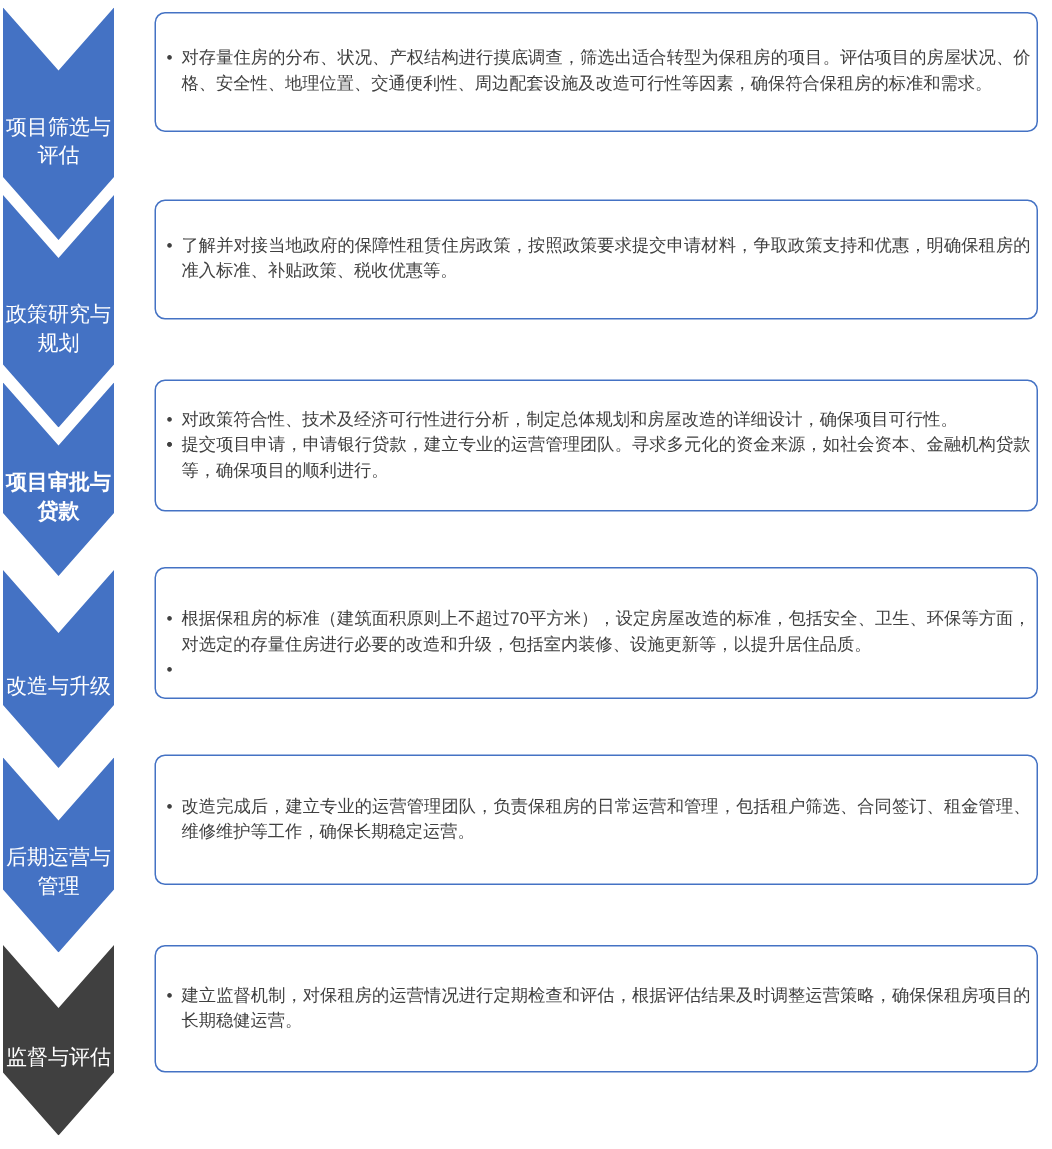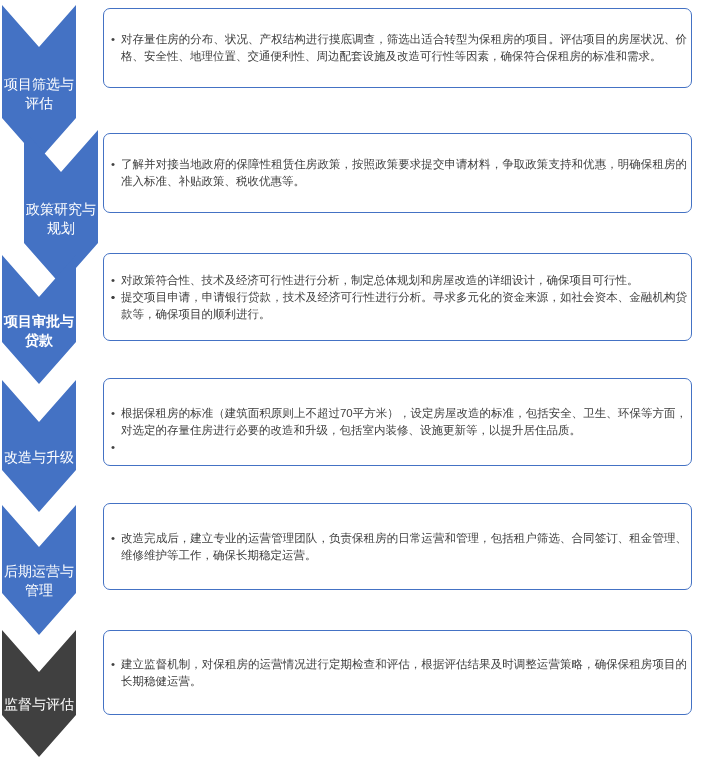--- a/index.html
+++ b/index.html
@@ -64,39 +64,39 @@
       <div class="chevron-label">项目筛选与评估</div>
     </div>
     <div class="desc-box" style="top: 8px; height: 80px; border-color: rgb(68, 114, 196);">
       <div class="bullets">
             <div class="bullet-item"><span class="bullet-dot">•</span><span>对存量住房的分布、状况、产权结构进行摸底调查，筛选出适合转型为保租房的项目。评估项目的房屋状况、价格、安全性、地理位置、交通便利性、周边配套设施及改造可行性等因素，确保符合保租房的标准和需求。</span></div>
           </div>
     </div>
   </div>
 
   <div class="row">
-    <div class="chevron" style="top: 130px; height: 155px; background: rgb(68, 114, 196); margin-left: 22px;">
+    <div class="chevron" style="top: 130px; height: 155px; background: rgb(68, 114, 196);">
       <div class="chevron-label">政策研究与规划</div>
     </div>
     <div class="desc-box" style="top: 133px; height: 80px; border-color: rgb(68, 114, 196);">
       <div class="bullets">
             <div class="bullet-item"><span class="bullet-dot">•</span><span>了解并对接当地政府的保障性租赁住房政策，按照政策要求提交申请材料，争取政策支持和优惠，明确保租房的准入标准、补贴政策、税收优惠等。</span></div>
           </div>
     </div>
   </div>
 
   <div class="row bold">
     <div class="chevron" style="top: 255px; height: 129px; background: rgb(68, 114, 196);">
       <div class="chevron-label">项目审批与贷款</div>
     </div>
     <div class="desc-box" style="top: 253px; height: 88px; border-color: rgb(68, 114, 196);">
       <div class="bullets">
             <div class="bullet-item"><span class="bullet-dot">•</span><span>对政策符合性、技术及经济可行性进行分析，制定总体规划和房屋改造的详细设计，确保项目可行性。</span></div>
             <div class="bullet-item"><span class="bullet-dot">•</span></div>
-            <div class="bullet-item"><span class="bullet-dot">•</span><span>提交项目申请，申请银行贷款，技术及经济可行性进行分析。寻求多元化的资金来源，如社会资本、金融机构贷款等，确保项目的顺利进行。</span></div>
+            <div class="bullet-item"><span class="bullet-dot">•</span><span>提交项目申请，申请银行贷款，建立专业的运营管理团队。寻求多元化的资金来源，如社会资本、金融机构贷款等，确保项目的顺利进行。</span></div>
           </div>
     </div>
   </div>
 
   <div class="row">
     <div class="chevron" style="top: 380px; height: 132px; background: rgb(68, 114, 196);">
       <div class="chevron-label">改造与升级</div>
     </div>
     <div class="desc-box" style="top: 378px; height: 88px; border-color: rgb(68, 114, 196);">
       <div class="bullets">

